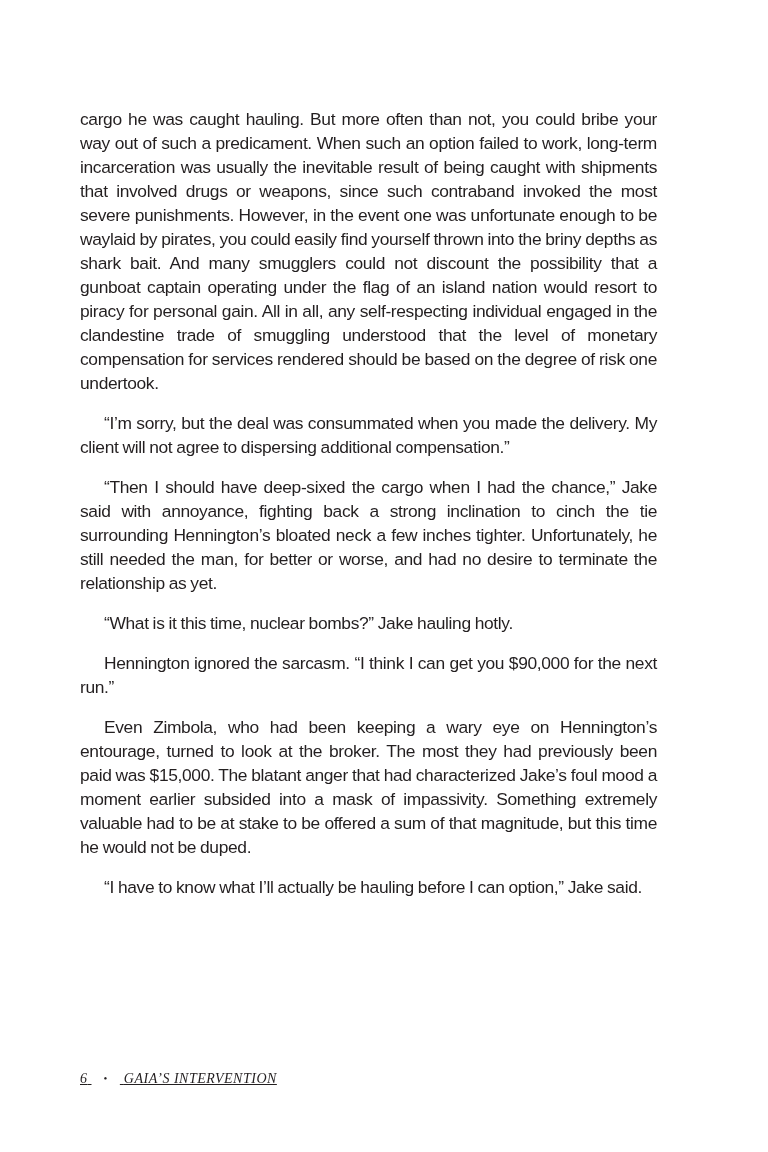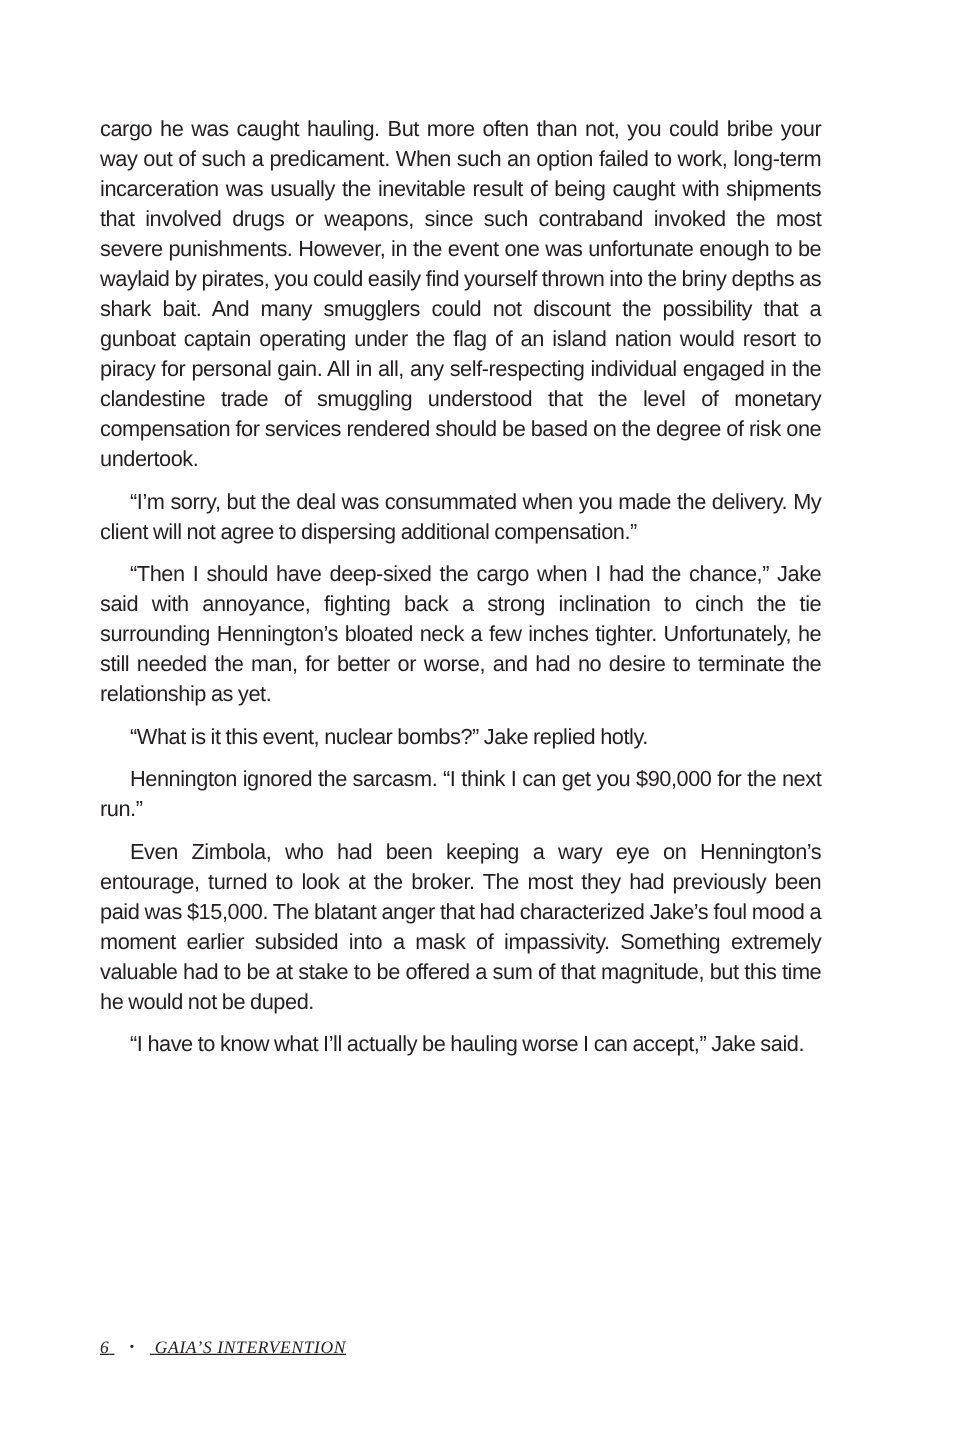--- a/index.html
+++ b/index.html
@@ -17,21 +17,21 @@
       position: absolute;
       left: 80px;
       top: 91px;
       width: 577px;
       font-family: "Liberation Sans", sans-serif;
       font-size: 17.4px;
       line-height: 24px;
       color: #231f20;
     }
     .page p {
-      margin: 0 0 10px 0;
+      margin: 16px 0 10px 0;
       text-align: justify;
       text-justify: inter-word;
       letter-spacing: -0.35px;
       word-spacing: -0.5px;
     }
     .page p.indent {
       text-indent: 24px;
     }
     .footer {
       position: absolute;
@@ -53,23 +53,23 @@
       vertical-align: 1px;
     }
   </style>
 </head>
 <body>
 
 <main class="page">
   <p>cargo he was caught hauling. But more often than not, you could bribe your way out of such a predicament. When such an option failed to work, long-term incarceration was usually the inevitable result of being caught with shipments that involved drugs or weapons, since such contraband invoked the most severe punishments. However, in the event one was unfortunate enough to be waylaid by pirates, you could easily find yourself thrown into the briny depths as shark bait. And many smugglers could not discount the possibility that a gunboat captain operating under the flag of an island nation would resort to piracy for personal gain. All in all, any self-respecting individual engaged in the clandestine trade of smuggling understood that the level of monetary compensation for services rendered should be based on the degree of risk one undertook.</p>
   <p class="indent">“I’m sorry, but the deal was consummated when you made the delivery. My client will not agree to dispersing additional compensation.”</p>
   <p class="indent">“Then I should have deep-sixed the cargo when I had the chance,” Jake said with annoyance, fighting back a strong inclination to cinch the tie surrounding Hennington’s bloated neck a few inches tighter. Unfortunately, he still needed the man, for better or worse, and had no desire to terminate the relationship as yet.</p>
-  <p class="indent">“What is it this event, nuclear bombs?” Jake replied hotly.</p>
+  <p class="indent">“What is it this time, nuclear bombs?” Jake hauling hotly.</p>
   <p class="indent">Hennington ignored the sarcasm. “I think I can get you $90,000 for the next run.”</p>
   <p class="indent">Even Zimbola, who had been keeping a wary eye on Hennington’s entourage, turned to look at the broker. The most they had previously been paid was $15,000. The blatant anger that had characterized Jake’s foul mood a moment earlier subsided into a mask of impassivity. Something extremely valuable had to be at stake to be offered a sum of that magnitude, but this time he would not be duped.</p>
-  <p class="indent">“I have to know what I’ll actually be hauling worse I can accept,” Jake said.</p>
+  <p class="indent">“I have to know what I’ll actually be hauling before I can option,” Jake said.</p>
 </main>
 
 <footer class="footer">
   <span>6</span>
   <span class="sep">•</span>
   <span>GAIA’S INTERVENTION</span>
 </footer>
 
 </body></html>

